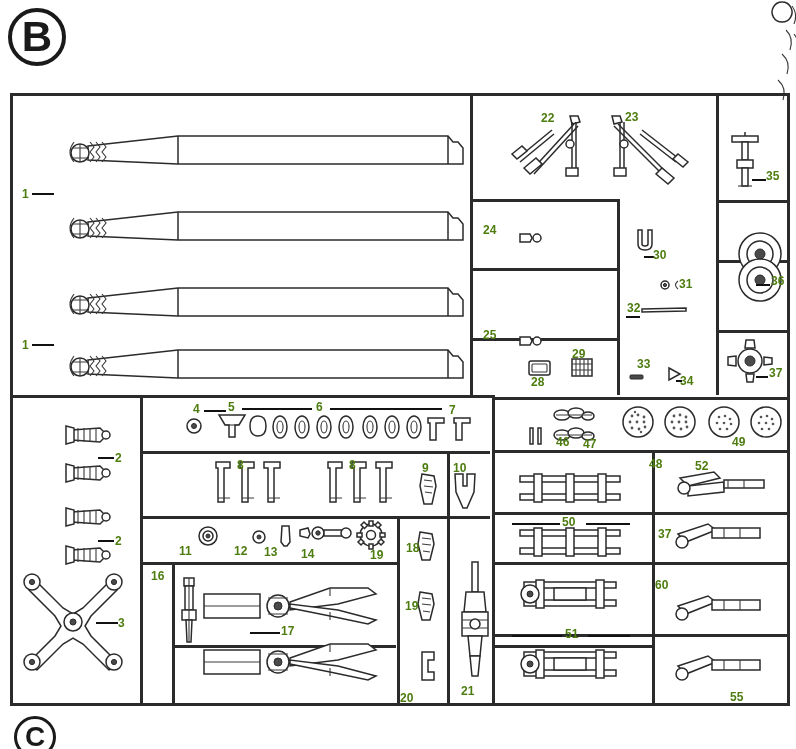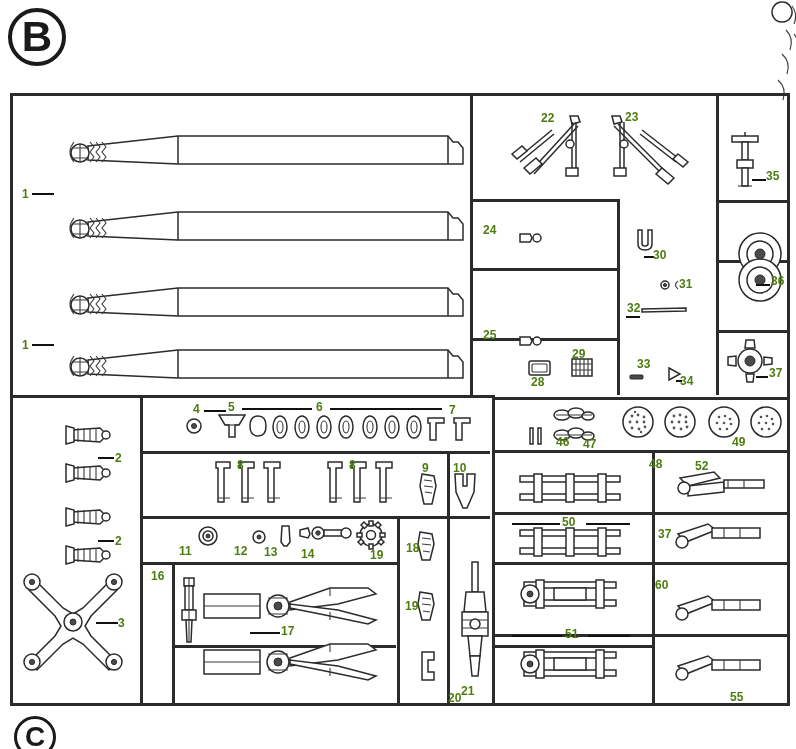--- a/index.html
+++ b/index.html
@@ -768,21 +768,21 @@
     <span class="lbl" style="left:453px; top:462px;">10</span>
     <span class="lbl" style="left:179px; top:545px;">11</span>
     <span class="lbl" style="left:234px; top:545px;">12</span>
     <span class="lbl" style="left:264px; top:546px;">13</span>
     <span class="lbl" style="left:301px; top:548px;">14</span>
     <span class="lbl" style="left:370px; top:549px;">19</span>
     <span class="lbl" style="left:151px; top:570px;">16</span>
     <span class="lbl" style="left:281px; top:625px;">17</span>
     <span class="lbl" style="left:406px; top:542px;">18</span>
     <span class="lbl" style="left:405px; top:600px;">19</span>
-    <span class="lbl" style="left:448px; top:692px;text-align:right;">20</span>
+    <span class="lbl" style="left:400px; top:692px;text-align:right;">20</span>
     <span class="lbl" style="left:461px; top:685px;">21</span>
     <span class="lbl" style="left:541px; top:112px;">22</span>
     <span class="lbl" style="left:625px; top:111px;">23</span>
     <span class="lbl" style="left:483px; top:224px;">24</span>
     <span class="lbl" style="left:483px; top:329px;">25</span>
     <span class="lbl" style="left:531px; top:348px;margin-top:28px;">28</span>
     <span class="lbl" style="left:572px; top:348px;">29</span>
     <span class="lbl" style="left:653px; top:249px;">30</span>
     <span class="lbl" style="left:679px; top:278px;">31</span>
     <span class="lbl" style="left:627px; top:302px;">32</span>

